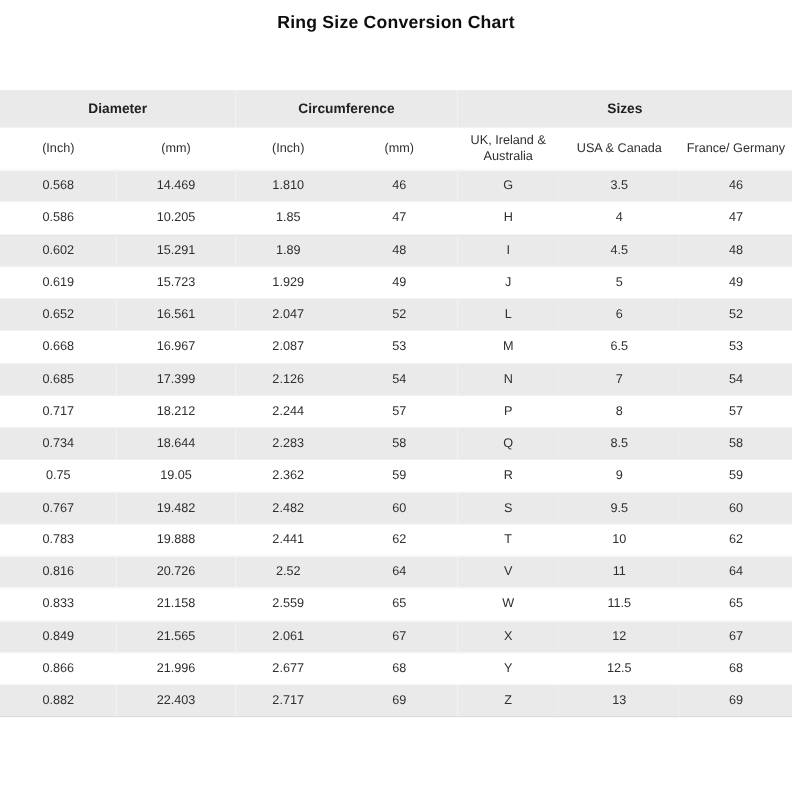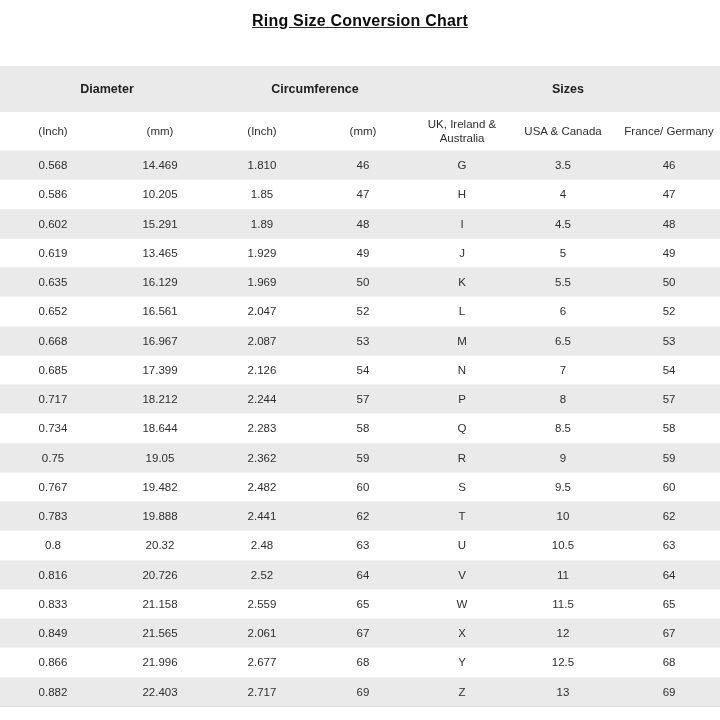--- a/index.html
+++ b/index.html
@@ -8,23 +8,22 @@
     background: #ffffff;
   }
   body {
     width: 720px;
     height: 720px;
     font-family: "Liberation Sans", sans-serif;
     color: #2f2f2f;
     overflow: hidden;
   }
   .page-header {
-    height: 66px;
+    height: 82px;
     box-sizing: border-box;
-    text-decoration: underline;
   }
   .page-title {
     margin: 0;
     padding-top: 12px;
     font-size: 16px;
     line-height: 18px;
     font-weight: bold;
     text-align: center;
     color: #0d0d0d;
     letter-spacing: 0.2px;
@@ -35,21 +34,21 @@
     table-layout: fixed;
   }
   .conv-table th, .conv-table td {
     padding: 0 2px;
     text-align: center;
     vertical-align: middle;
     overflow: hidden;
   }
   tr.group-row th {
     background: #eaeaea;
-    height: 46px;
+    height: 34px;
     font-size: 12.5px;
     font-weight: bold;
     color: #222222;
   }
   tr.sub-row th {
     background: #ffffff;
     height: 38px;
     font-size: 11.5px;
     font-weight: normal;
     color: #2f2f2f;
@@ -130,35 +129,26 @@
         <td>0.602</td>
         <td>15.291</td>
         <td>1.89</td>
         <td>48</td>
         <td>I</td>
         <td>4.5</td>
         <td>48</td>
       </tr>
       <tr>
         <td>0.619</td>
-        <td>13.465</td>
+        <td>15.723</td>
         <td>1.929</td>
         <td>49</td>
         <td>J</td>
         <td>5</td>
         <td>49</td>
-      </tr>
-      <tr>
-        <td>0.635</td>
-        <td>16.129</td>
-        <td>1.969</td>
-        <td>50</td>
-        <td>K</td>
-        <td>5.5</td>
-        <td>50</td>
       </tr>
       <tr>
         <td>0.652</td>
         <td>16.561</td>
         <td>2.047</td>
         <td>52</td>
         <td>L</td>
         <td>6</td>
         <td>52</td>
       </tr>
@@ -219,29 +209,20 @@
       <tr>
         <td>0.783</td>
         <td>19.888</td>
         <td>2.441</td>
         <td>62</td>
         <td>T</td>
         <td>10</td>
         <td>62</td>
       </tr>
       <tr>
-        <td>0.8</td>
-        <td>20.32</td>
-        <td>2.48</td>
-        <td>63</td>
-        <td>U</td>
-        <td>10.5</td>
-        <td>63</td>
-      </tr>
-      <tr>
         <td>0.816</td>
         <td>20.726</td>
         <td>2.52</td>
         <td>64</td>
         <td>V</td>
         <td>11</td>
         <td>64</td>
       </tr>
       <tr>
         <td>0.833</td>

